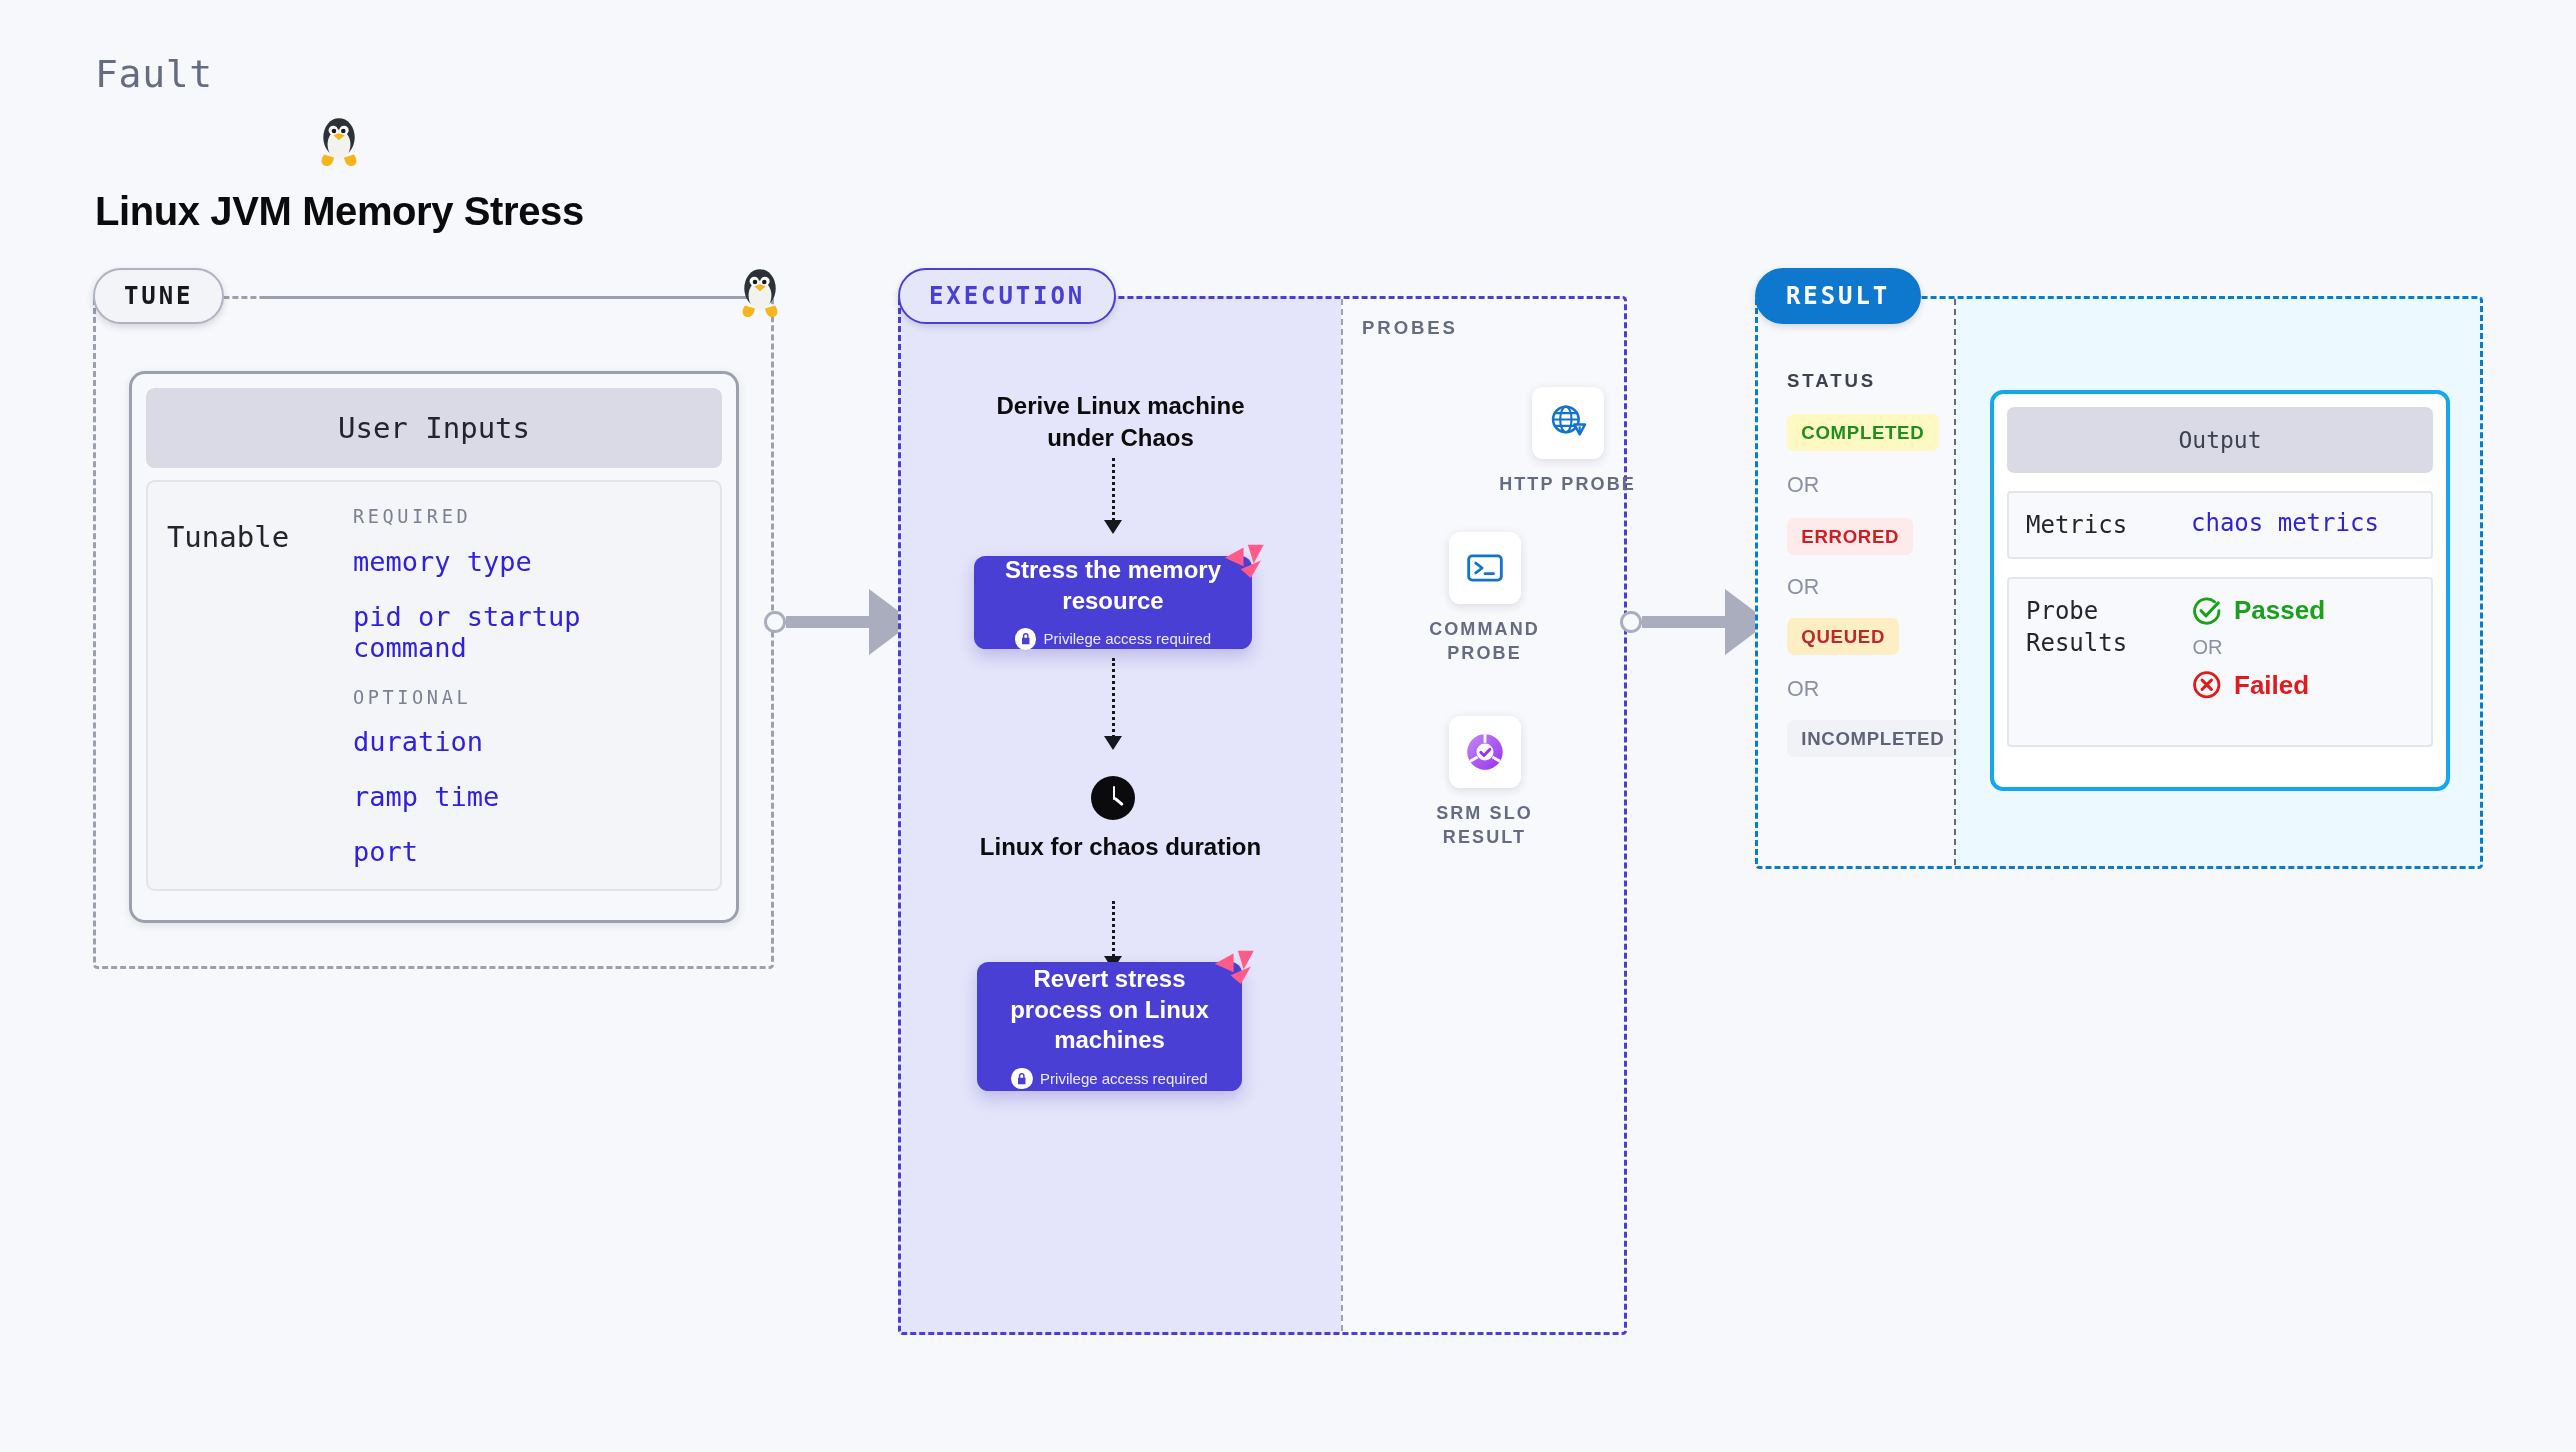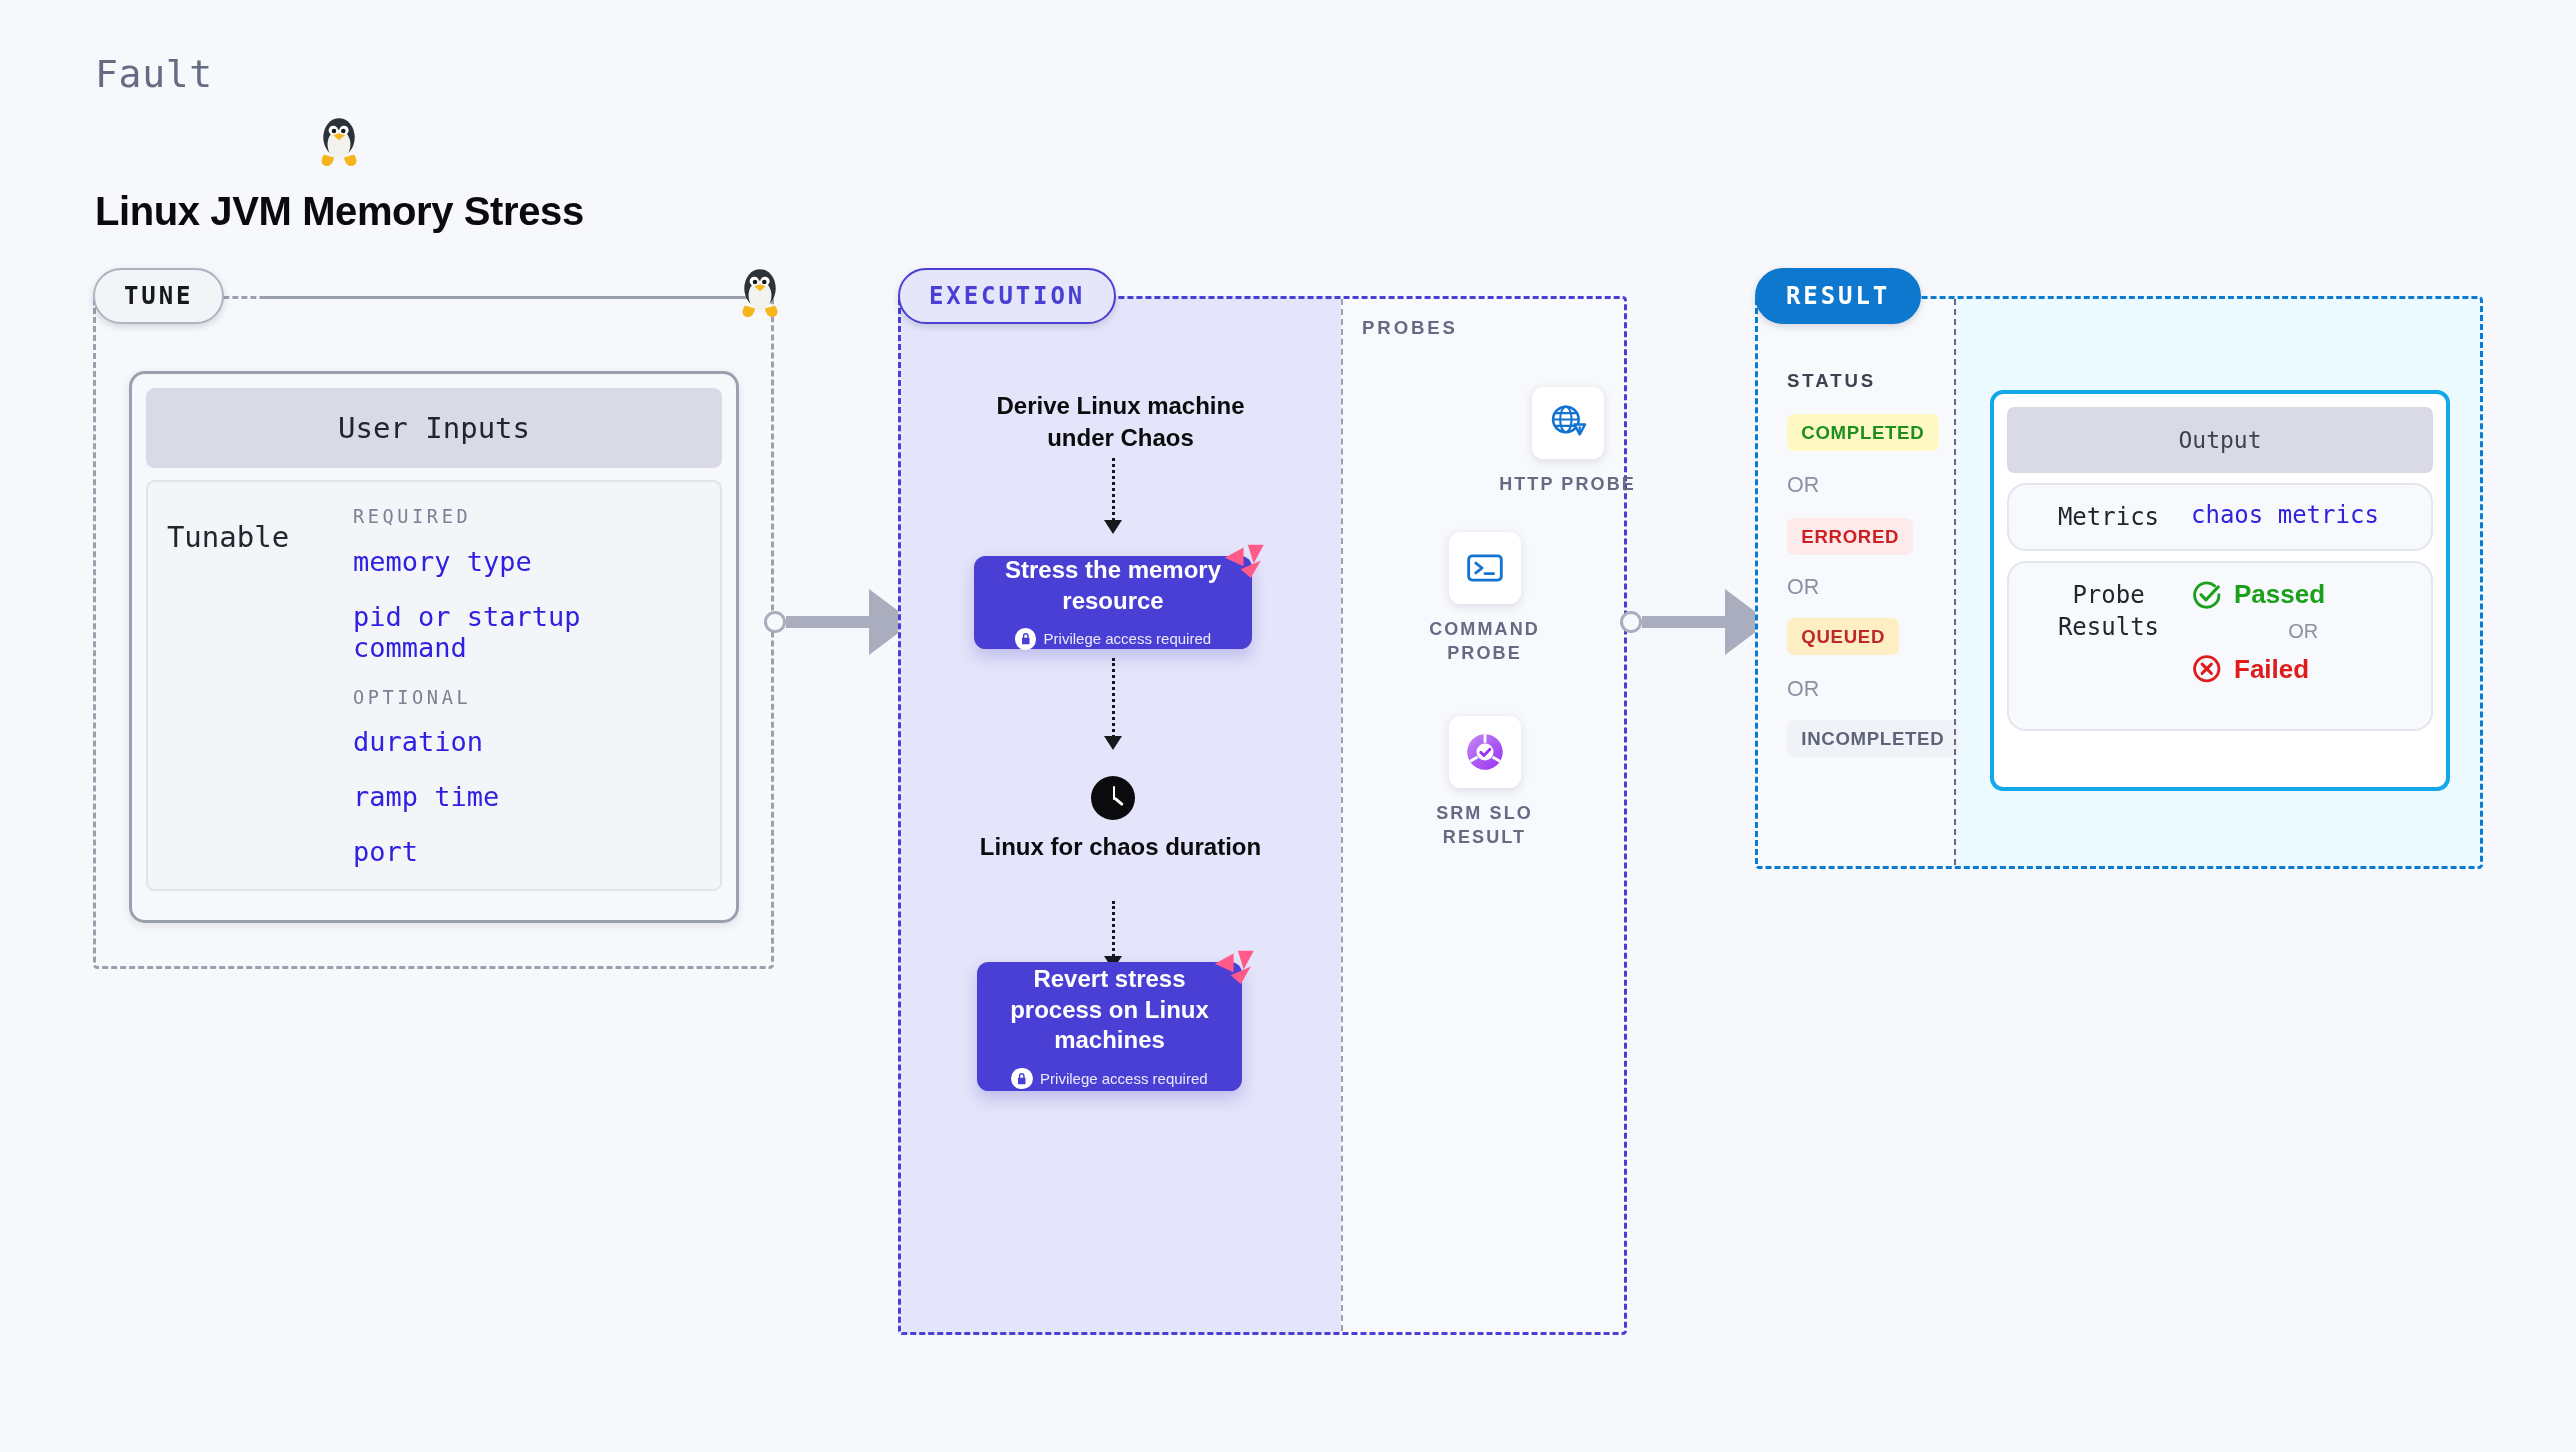--- a/index.html
+++ b/index.html
@@ -218,23 +218,23 @@
     background: #ffffff; border: 4.3px solid #12a8ea; border-radius: 13px;
     padding: 13px;
   }
   #output-header {
     height: 66px; background: #d9dae6; border-radius: 7.2px;
     display: flex; align-items: center; justify-content: center;
     font-family: "DejaVu Sans Mono", monospace;
     font-size: 23px; color: #3d4250;
   }
   .out-row {
-    margin-top: 10px; background: #f8f9fc;
-    border: 2.1px solid #e4e6ee; border-radius: 19px;
-    display: flex; padding: 15.8px 17px; text-align: center;
+    margin-top: 18px; background: #f8f9fc;
+    border: 2.1px solid #e4e6ee; border-radius: 4px;
+    display: flex; padding: 15.8px 17px;
   }
   .out-key {
     font-family: "DejaVu Sans Mono", monospace;
     font-size: 24px; color: #23252e; width: 165px; line-height: 1.35;
   }
   .out-val {
     font-family: "DejaVu Sans Mono", monospace;
     font-size: 24px; color: #3021e0;
   }
   .probe-res { flex: 1; }

